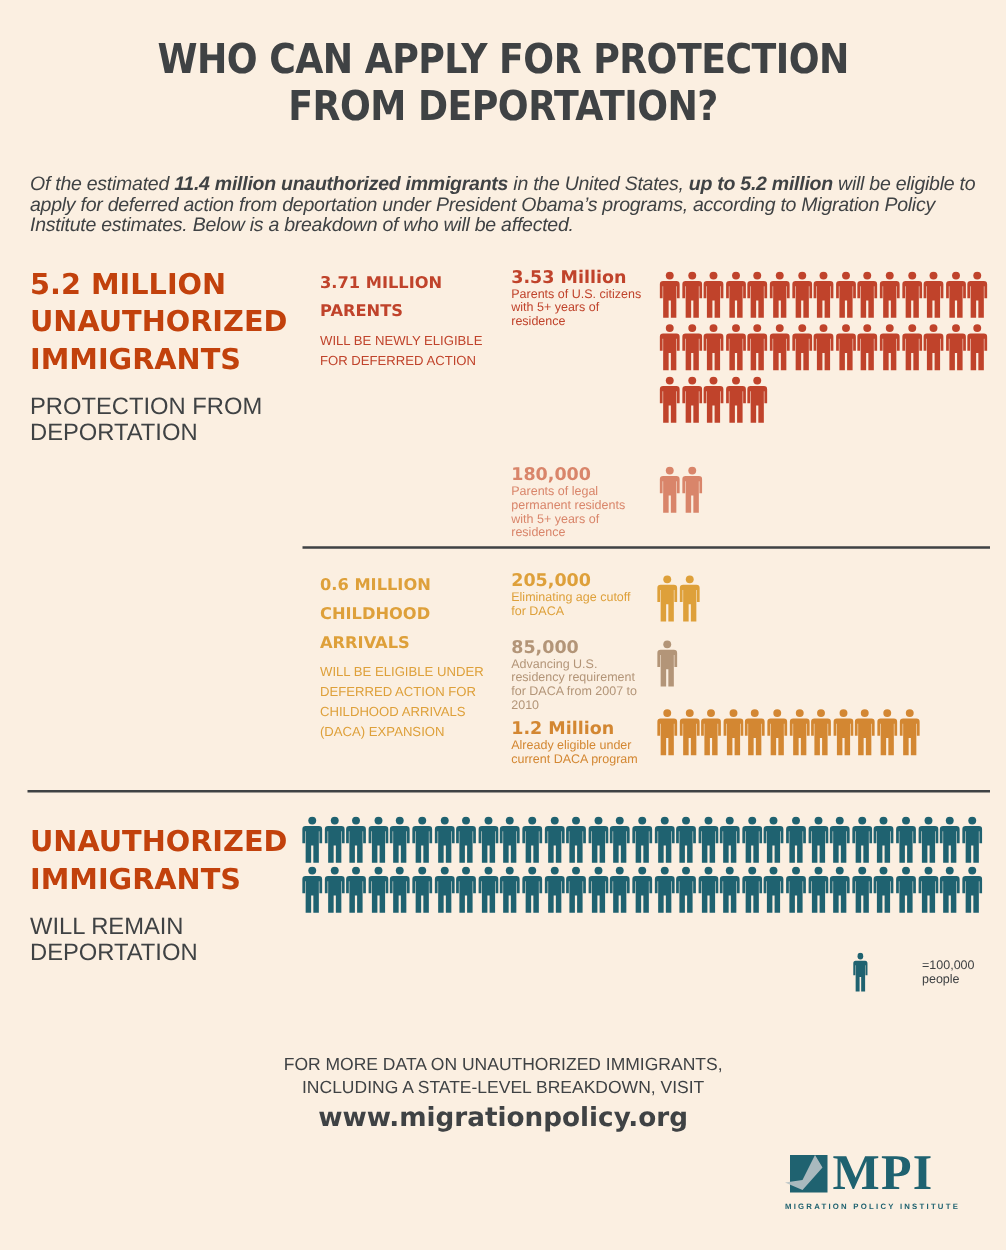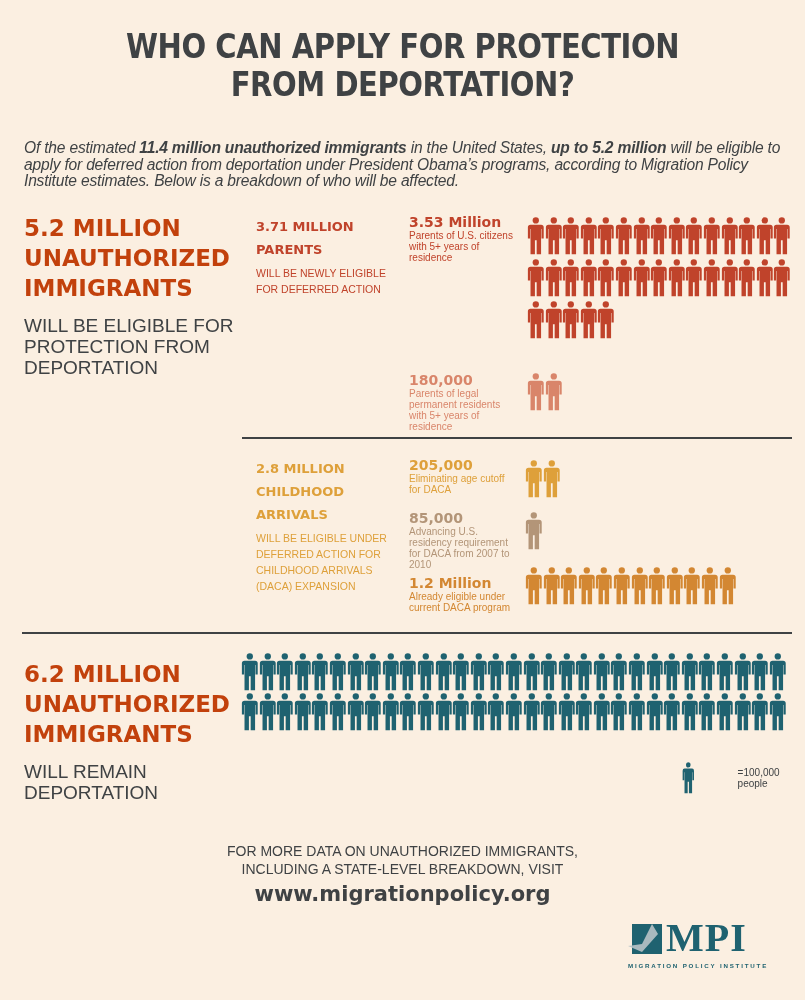--- a/index.html
+++ b/index.html
@@ -60,21 +60,20 @@
   <div>FROM DEPORTATION?</div>
 </div>
 
 <div class="abs intro"><span>Of the estimated </span><b>11.4 million unauthorized immigrants</b><span> in the United States, </span><b>up to 5.2 million</b><span> will be eligible to apply for deferred action from deportation under President Obama’s programs, according to Migration Policy Institute estimates. Below is a breakdown of who will be affected.</span></div>
 
 <div class="abs" style="left:24px; top:213px;">
   <div class="big-head">5.2 MILLION</div>
   <div class="big-head">UNAUTHORIZED</div>
   <div class="big-head">IMMIGRANTS</div>
   <div style="height:12px"></div>
-  <div class="big-sub">WILL BE ELIGIBLE FOR</div>
   <div class="big-sub">PROTECTION FROM</div>
   <div class="big-sub">DEPORTATION</div>
 </div>
 
 <div class="abs red" style="left:256px; top:215px;">
   <div class="cat-head">3.71 MILLION</div>
   <div class="cat-head">PARENTS</div>
   <div style="height:4px"></div>
   <div class="cat-sub">WILL BE NEWLY ELIGIBLE</div>
   <div class="cat-sub">FOR DEFERRED ACTION</div>
@@ -317,21 +316,21 @@
       <svg viewBox="0 0 20 44" preserveAspectRatio="none">
         <circle cx="10" cy="4" r="3.6" fill="#d9856a"></circle>
         <path d="M4 9 H16 Q19 9 19 12 V25 H16.5 V14 H16 V43 H11 V27 H9 V43 H4 V14 H3.5 V25 H1 V12 Q1 9 4 9 Z" fill="#d9856a"></path>
       </svg>
     </span>
   </div>
 
 <div class="abs divider" style="left:242px; top:437px; width:550px;"></div>
 
 <div class="abs gold" style="left:256px; top:457px;">
-  <div class="cat-head">2.8 MILLION</div>
+  <div class="cat-head">0.6 MILLION</div>
   <div class="cat-head">CHILDHOOD</div>
   <div class="cat-head">ARRIVALS</div>
   <div style="height:4px"></div>
   <div class="cat-sub">WILL BE ELIGIBLE UNDER</div>
   <div class="cat-sub">DEFERRED ACTION FOR</div>
   <div class="cat-sub">CHILDHOOD ARRIVALS</div>
   <div class="cat-sub">(DACA) EXPANSION</div>
 </div>
 
 <div class="abs gold" style="left:409px; top:458px; width:110px;">
@@ -446,21 +445,20 @@
       <svg viewBox="0 0 20 44" preserveAspectRatio="none">
         <circle cx="10" cy="4" r="3.6" fill="#d38732"></circle>
         <path d="M4 9 H16 Q19 9 19 12 V25 H16.5 V14 H16 V43 H11 V27 H9 V43 H4 V14 H3.5 V25 H1 V12 Q1 9 4 9 Z" fill="#d38732"></path>
       </svg>
     </span>
   </div>
 
 <div class="abs divider" style="left:22px; top:632px; width:770px;"></div>
 
 <div class="abs" style="left:24px; top:659px;">
-  <div class="big-head">6.2 MILLION</div>
   <div class="big-head">UNAUTHORIZED</div>
   <div class="big-head">IMMIGRANTS</div>
   <div style="height:12px"></div>
   <div class="big-sub">WILL REMAIN</div>
   <div class="big-sub">DEPORTATION</div>
 </div>
 <div class="abs figs" id="figs-unp" style="left:241px; top:653px; width:560px; row-gap:2px;">
     <span class="fig">
       <svg viewBox="0 0 20 44" preserveAspectRatio="none">
         <circle cx="10" cy="4" r="3.6" fill="#1f6270"></circle>

